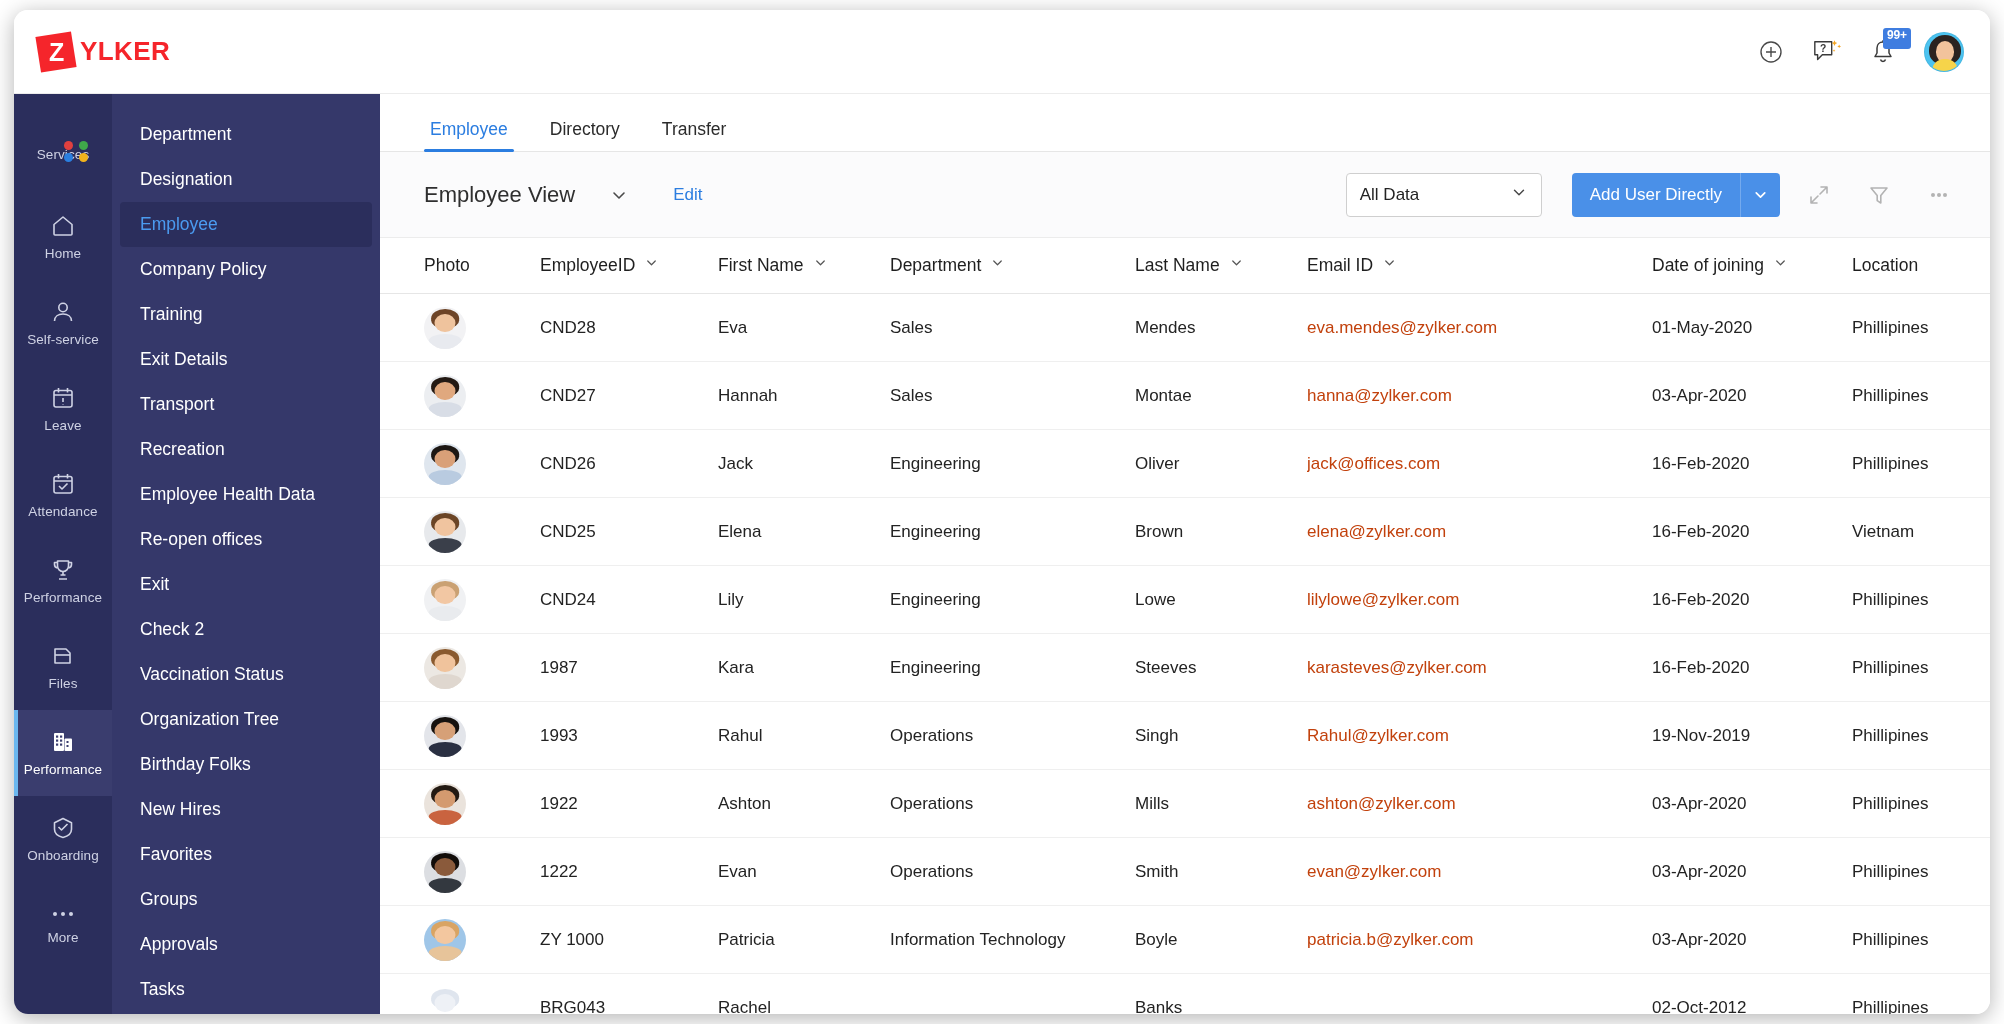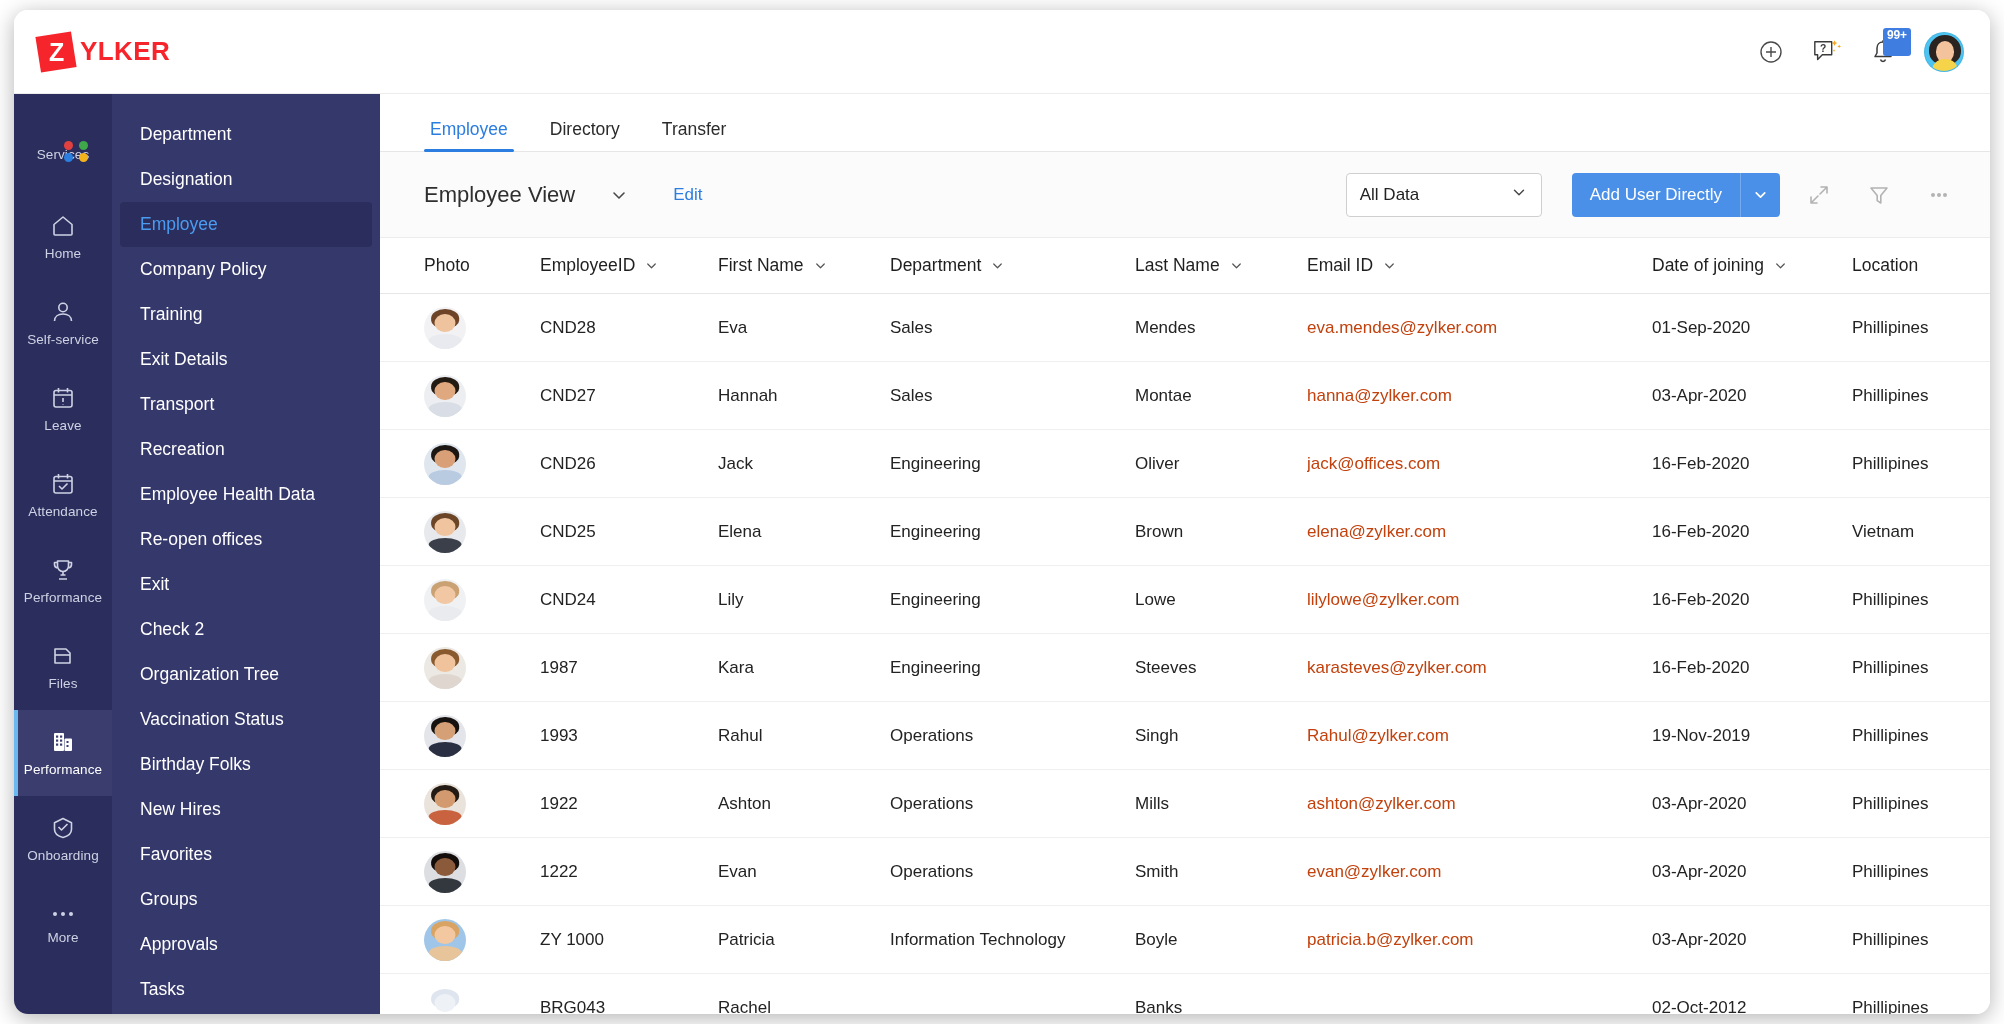--- a/index.html
+++ b/index.html
@@ -47,21 +47,21 @@
   .topbar-right {
     margin-left: auto; display: flex; align-items: center; gap: 26px;
   }
   .ticon { width: 30px; height: 30px; position: relative; cursor: pointer;
            display:flex; align-items:center; justify-content:center; }
   .ticon svg { display:block; }
   .badge {
     position: absolute; top: -9px; left: 15px;
     background: #3f7de0; color: #fff;
     font-size: 12px; font-weight: 700;
-    border-radius: 3px; padding: 1px 4px 14px;
+    border-radius: 3px; padding: 1px 4px 7px;
     line-height: 1.1; letter-spacing: -.2px;
   }
   .avatar-top {
     width: 40px; height: 40px; border-radius: 50%;
     background: #4cc3f0; overflow: hidden; position: relative;
     border: 1px solid rgba(0,0,0,.06); cursor: pointer;
   }
   .avatar-top .hair {
     position:absolute; left:4px; top:2px; width:32px; height:30px;
     background:#2b2320; border-radius: 50% 50% 45% 45%;
@@ -172,21 +172,21 @@
   }
 
   
   .table-wrap { flex: 1; overflow: hidden; }
   table { width: 100%; border-collapse: collapse; table-layout: fixed; }
   thead th {
     text-align: left; font-size: 17.5px; font-weight: 400; color: #1f1f1f;
     padding: 17px 0 17px 0; border-bottom: 1px solid #e6e6e6;
     white-space: nowrap;
   }
-  thead th .hw { display: inline-flex; align-items: center; gap: 9px; }
+  thead th .hw { display: inline-flex; gap: 9px; }
   tbody td {
     font-size: 17px; color: #232323; padding: 0; height: 68px;
     border-bottom: 1px solid #efefef; vertical-align: middle;
     white-space: nowrap; overflow: hidden; text-overflow: ellipsis;
   }
   tbody td.email a { color: #c2410c; text-decoration: none; }
   .c-photo { width: 160px; padding-left: 44px !important; }
   .c-empid { width: 178px; }
   .c-first { width: 172px; }
   .c-dept  { width: 245px; }
@@ -355,22 +355,22 @@
         <div class="sub-item active">Employee</div>
         <div class="sub-item">Company Policy</div>
         <div class="sub-item">Training</div>
         <div class="sub-item">Exit Details</div>
         <div class="sub-item">Transport</div>
         <div class="sub-item">Recreation</div>
         <div class="sub-item">Employee Health Data</div>
         <div class="sub-item">Re-open offices</div>
         <div class="sub-item">Exit</div>
         <div class="sub-item">Check 2</div>
+        <div class="sub-item">Vaccination Status</div>
         <div class="sub-item">Organization Tree</div>
-        <div class="sub-item">Vaccination Status</div>
         <div class="sub-item">Birthday Folks</div>
         <div class="sub-item">New Hires</div>
         <div class="sub-item">Favorites</div>
         <div class="sub-item">Groups</div>
         <div class="sub-item">Approvals</div>
         <div class="sub-item">Tasks</div>
       </div>
 
     <div class="main">
 
@@ -496,21 +496,21 @@
                     <span class="bd" style="background:#e8eaef"></span>
                     <span class="hr" style="background:#6d4427"></span>
                     <span class="hd" style="background:#efc39d"></span>
                   </div>
                 </td>
                 <td class="c-empid">CND28</td>
                 <td class="c-first">Eva</td>
                 <td class="c-dept">Sales</td>
                 <td class="c-last">Mendes</td>
                 <td class="c-email email"><a href="#">eva.mendes@zylker.com</a></td>
-                <td class="c-date">01-Sep-2020</td>
+                <td class="c-date">01-May-2020</td>
                 <td class="c-loc">Phillipines</td>
               </tr>
               <tr>
                 <td class="c-photo">
                   <div class="ava">
                     <span class="bg" style="background:#eceef1"></span>
                     <span class="bd" style="background:#d8dde6"></span>
                     <span class="hr" style="background:#241a14"></span>
                     <span class="hd" style="background:#e0a87e"></span>
                   </div>

